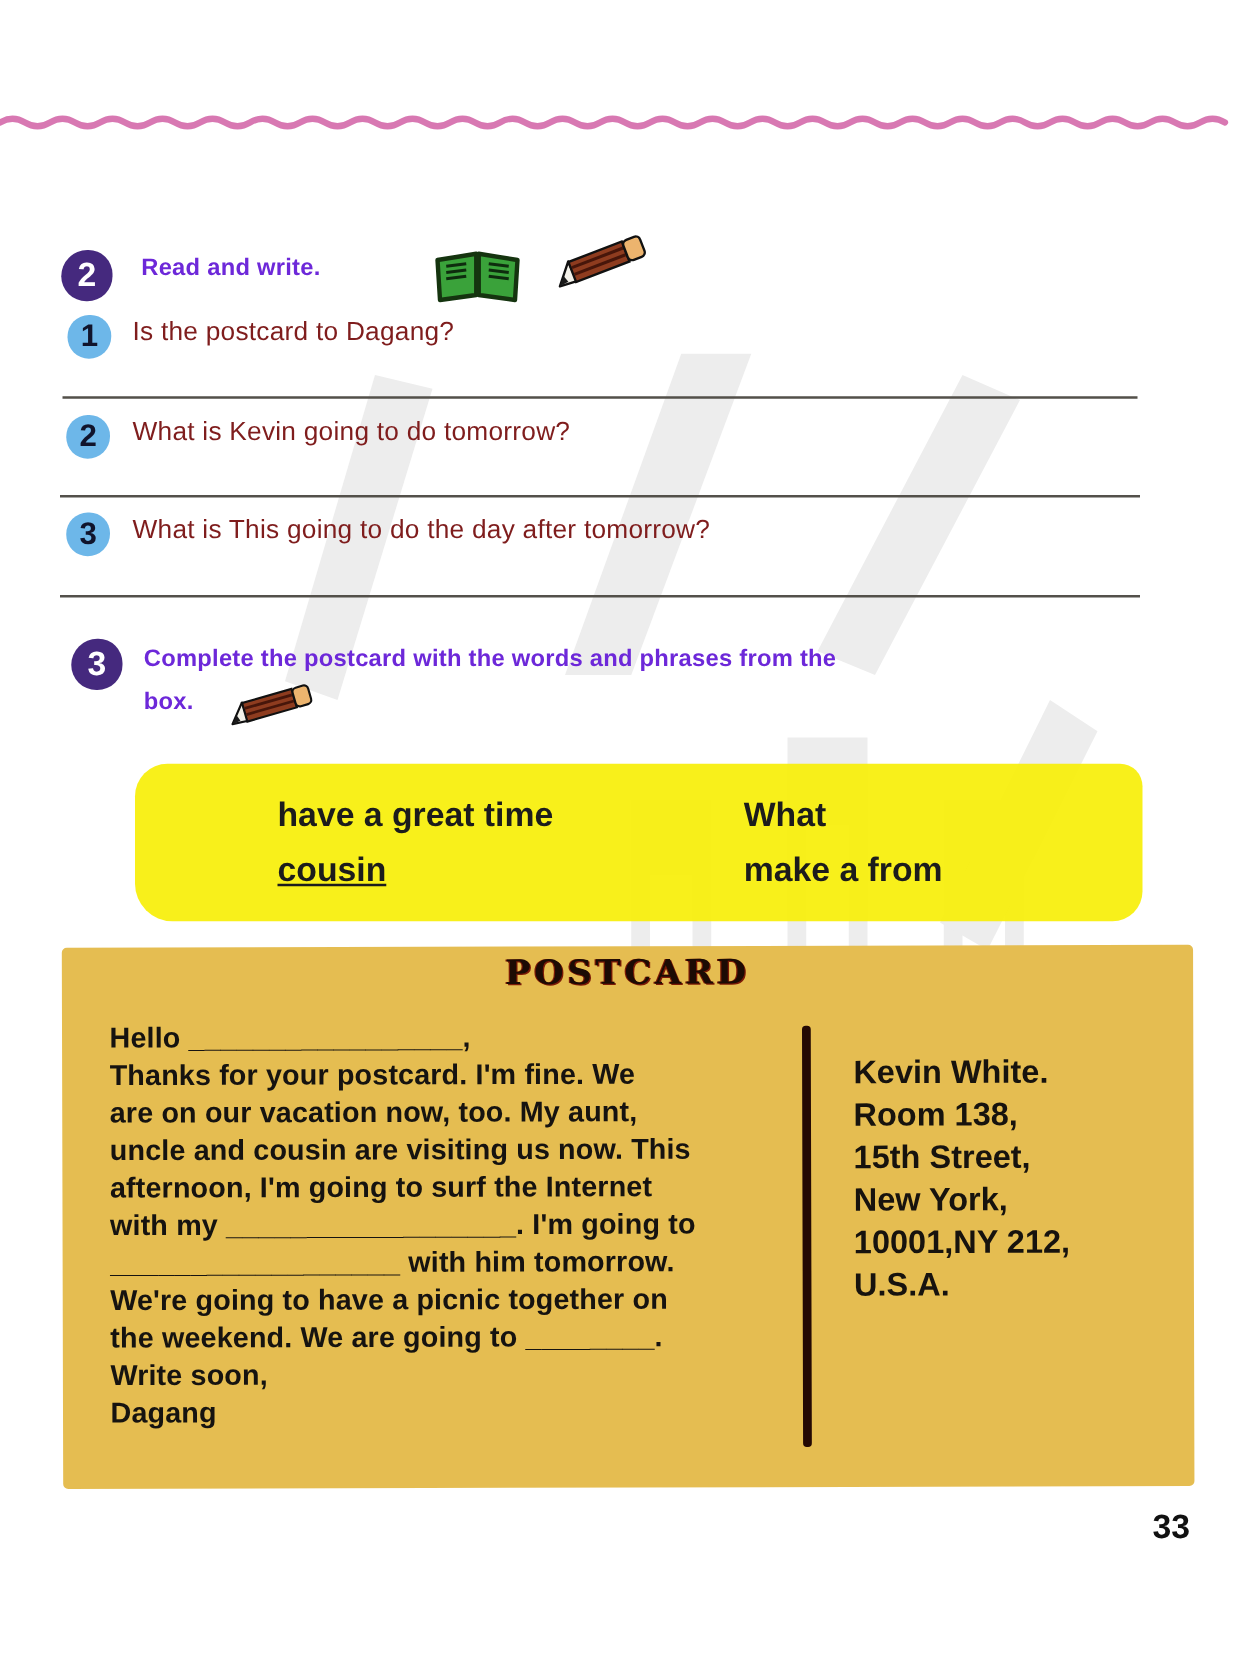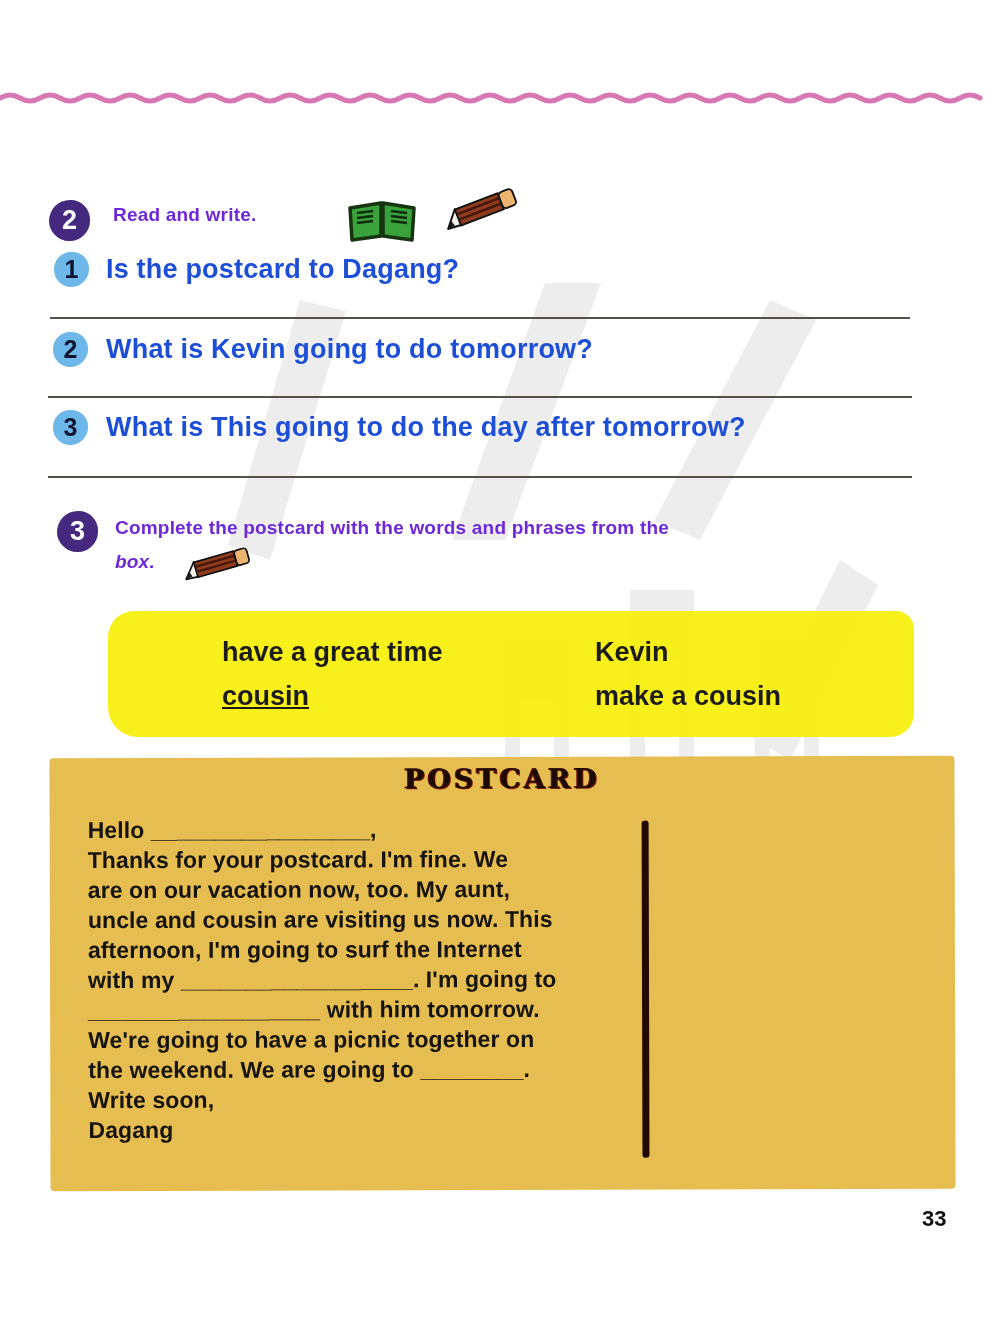--- a/index.html
+++ b/index.html
@@ -21,21 +21,21 @@
   
   .q-circle{
     width:35px;height:35px;background:#6db7e9;color:#10142c;
     border-radius:50% 48% 52% 50%;display:flex;align-items:center;justify-content:center;
     font-size:25px;font-weight:bold;z-index:2;
   }
   .sec-title{
     font-size:19px;font-weight:600;color:#6d28d9;letter-spacing:.2px;z-index:2;
   }
   .q-text{
-    font-size:27px;font-weight:700;color:#1d4ed8;letter-spacing:.2px;z-index:2;white-space:nowrap;
+    font-size:21px;font-weight:400;color:#7f1d1d;letter-spacing:.2px;z-index:2;white-space:nowrap;
   }
   .answer-line{
     border-bottom:2px solid #53504a;height:0;z-index:2;
   }
   
   #word-box{
     left:108px;top:611px;width:806px;height:126px;
     background:rgba(247,238,2,.9);
     border-radius:26px 18px 24px 30px;z-index:2;
   }
@@ -58,21 +58,21 @@
     font-size:23px;font-weight:bold;color:#161310;line-height:30px;
   }
   #postcard-body div{white-space:nowrap;letter-spacing:.1px;}
   #postcard-divider{
     left:592px;top:64px;width:7px;height:337px;background:#240903;border-radius:3px;
   }
   #postcard-address{
     left:633px;top:84px;font-size:26px;font-weight:bold;color:#17130e;line-height:34px;
   }
   #page-number{
-    left:922px;top:1206px;font-size:22px;font-weight:600;color:#111;z-index:2;
+    left:922px;top:1206px;font-size:27px;font-weight:600;color:#111;z-index:2;
   }
   .icon-wrap{z-index:2;}
 </style>
 </head>
 <body>
 
 <svg id="watermark" width="1000" height="1336" viewBox="0 0 1000 1336">
   <g fill="#ededed">
     <polygon points="545,283 601,283 505,540 452,540"></polygon>
     <polygon points="770,300 816,320 700,540 654,521"></polygon>
@@ -126,53 +126,61 @@
 <div class="abs q-circle" style="left:53px;top:332px;">2</div>
 <div class="abs q-text" style="left:106px;top:334px;text-align:right;">What is Kevin going to do tomorrow?</div>
 <div class="abs answer-line" style="left:48px;top:396px;width:864px;"></div>
 
 <div class="abs q-circle" style="left:53px;top:410px;">3</div>
 <div class="abs q-text" style="left:106px;top:412px;">What is This going to do the day after tomorrow?</div>
 <div class="abs answer-line" style="left:48px;top:476px;width:864px;"></div>
 
 <div class="abs sec-circle" style="left:57px;top:511px;">3</div>
 <div class="abs sec-title" style="left:115px;top:517px;text-align:center;">Complete the postcard with the words and phrases from the</div>
-<div class="abs sec-title" style="left:115px;top:551px;font-style:italic;">box.</div>
+<div class="abs sec-title" style="left:115px;top:551px;">box.</div>
 
 <div class="abs icon-wrap" style="left:182px;top:552px;transform:rotate(-16deg);">
   <svg width="72" height="24" viewBox="0 0 84 26">
     <polygon points="2,20 16,3 17,21" fill="#f4f2ea" stroke="#111" stroke-width="2" stroke-linejoin="round"></polygon>
     <polygon points="2,20 8,13 10,19" fill="#1a1a1a"></polygon>
     <rect x="16" y="3.5" width="48" height="18" fill="#8e3c1f" stroke="#111" stroke-width="2"></rect>
     <line x1="17" y1="9" x2="63" y2="9" stroke="#47160a" stroke-width="2.6"></line>
     <line x1="17" y1="15" x2="63" y2="15" stroke="#47160a" stroke-width="2.6"></line>
     <rect x="64" y="3.5" width="15" height="18" rx="4" fill="#ecb46e" stroke="#111" stroke-width="2"></rect>
   </svg>
 </div>
 
 <div class="abs" id="word-box"></div>
 <div class="abs wb-item" style="left:222px;top:637px;">have a great time</div>
-<div class="abs wb-item" style="left:595px;top:637px;">Kevin</div>
+<div class="abs wb-item" style="left:595px;top:637px;">What</div>
 <div class="abs wb-item" style="left:222px;top:681px;text-decoration:underline;">cousin</div>
-<div class="abs wb-item" style="left:595px;top:681px;">make a cousin</div>
+<div class="abs wb-item" style="left:595px;top:681px;">make a from</div>
 
 <div class="abs" id="postcard">
   <div class="abs" id="postcard-title">POSTCARD</div>
 
   <div class="abs" id="postcard-body">
     <div>Hello _________________,</div>
     <div>Thanks for your postcard. I'm fine. We</div>
     <div>are on our vacation now, too. My aunt,</div>
     <div>uncle and cousin are visiting us now. This</div>
     <div>afternoon, I'm going to surf the Internet</div>
     <div>with my __________________. I'm going to</div>
     <div>__________________ with him tomorrow.</div>
     <div>We're going to have a picnic together on</div>
     <div>the weekend. We are going to ________.</div>
     <div>Write soon,</div>
     <div>Dagang</div>
   </div>
 
   <div class="abs" id="postcard-divider"></div>
 
+  <div class="abs" id="postcard-address">
+    <div>Kevin White.</div>
+    <div>Room 138,</div>
+    <div>15th Street,</div>
+    <div>New York,</div>
+    <div>10001,NY 212,</div>
+    <div>U.S.A.</div>
+  </div>
 </div>
 
 <div class="abs" id="page-number">33</div>
 
 </body></html>

